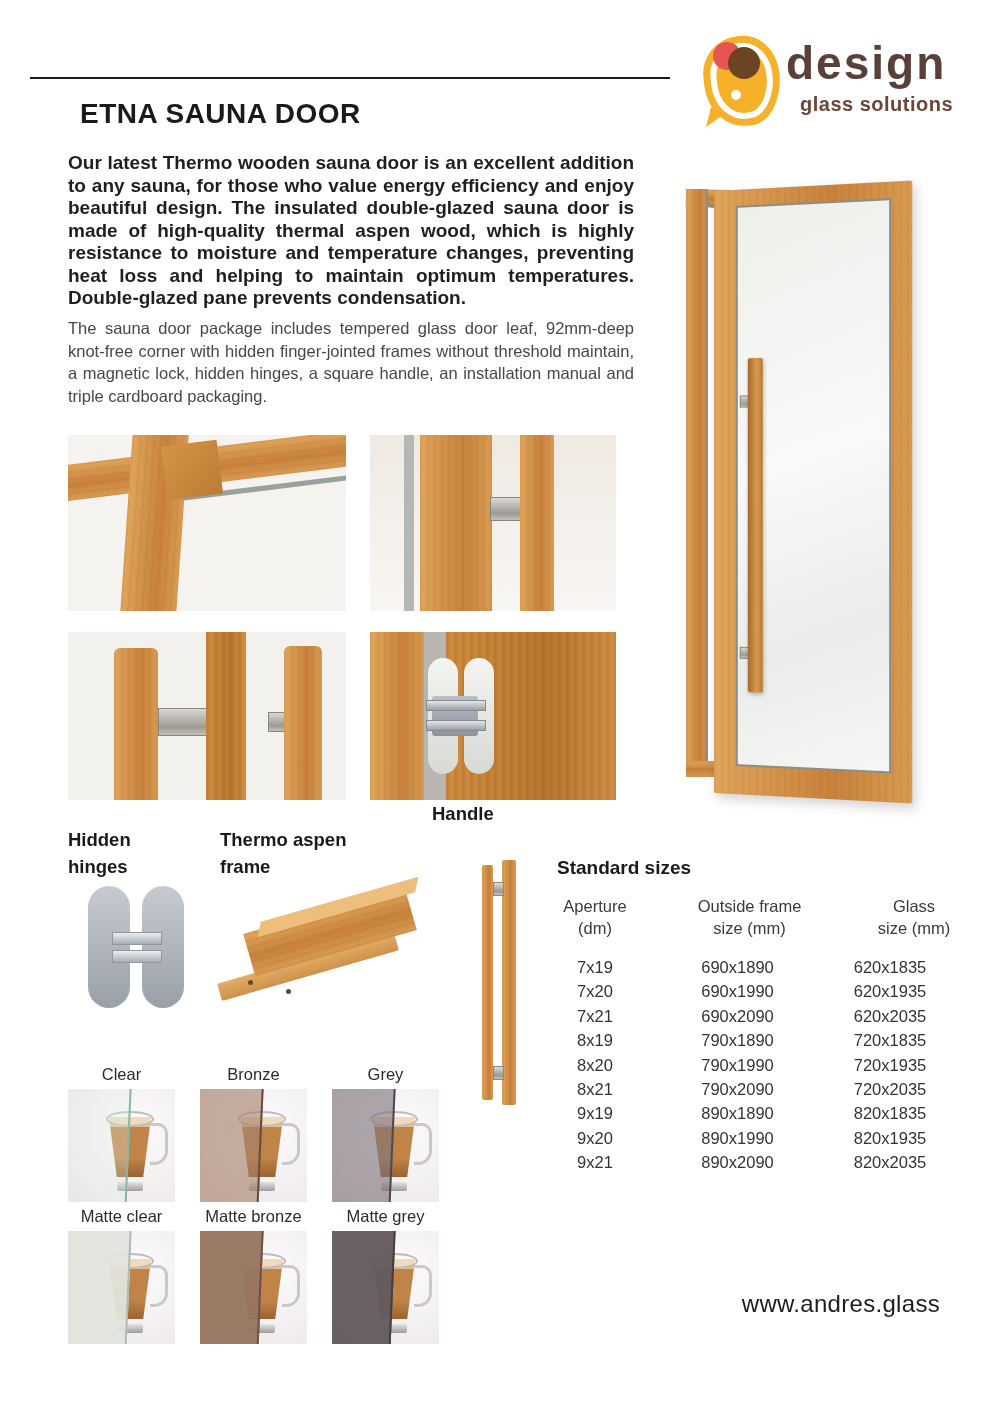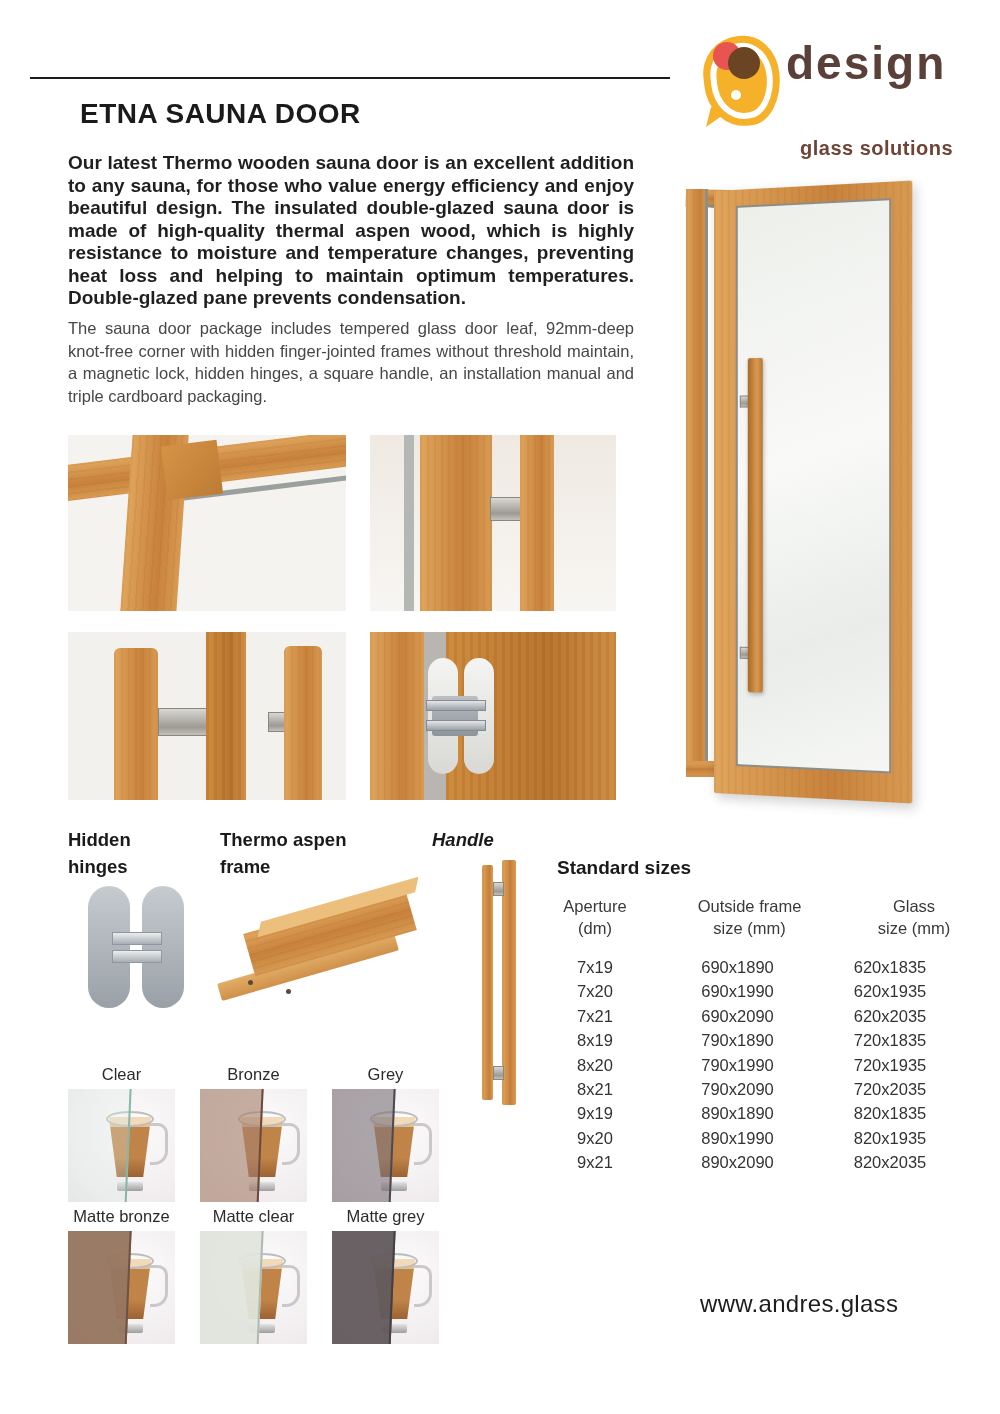--- a/index.html
+++ b/index.html
@@ -13,21 +13,21 @@
   .logo-mark{position:absolute;left:4px;top:6px;width:76px;height:90px;}
   .blob-outer{position:absolute;inset:0;background:#f4b129;border-radius:52% 48% 46% 54%/44% 48% 58% 52%;transform:rotate(-6deg);}
   .blob-mid{position:absolute;inset:7px;background:#ffffff;border-radius:52% 48% 46% 54%/44% 48% 58% 52%;transform:rotate(-6deg);}
   .blob-inner{position:absolute;inset:13px;background:#f4b129;border-radius:52% 48% 46% 54%/44% 48% 58% 52%;transform:rotate(-6deg);}
   .blob-tail{position:absolute;left:2px;bottom:-1px;width:20px;height:20px;background:#f4b129;
              clip-path:polygon(0 100%,100% 30%,25% 0);}
   .dot-red{position:absolute;left:9px;top:6px;width:28px;height:28px;border-radius:50%;background:#e85450;}
   .dot-brown{position:absolute;left:24px;top:11px;width:32px;height:32px;border-radius:50%;background:#6b4423;}
   .dot-white{position:absolute;left:27px;top:54px;width:10px;height:10px;border-radius:50%;background:#ffffff;}
   .logo-word{position:absolute;left:86px;top:10px;font-size:46px;font-weight:700;letter-spacing:2px;color:#5a4038;line-height:1;}
-  .logo-tagline{position:absolute;left:100px;top:64px;font-size:20px;font-weight:700;letter-spacing:.5px;color:#6d4436;line-height:1;margin-top:44px;}
+  .logo-tagline{position:absolute;left:100px;top:64px;font-size:20px;font-weight:700;letter-spacing:.5px;color:#6d4436;line-height:1;}
 
   .page-title{left:80px;top:100px;font-size:28px;font-weight:700;letter-spacing:.5px;color:#1a1a1a;line-height:1;}
 
   .lead{left:68px;top:152px;width:566px;font-size:19px;line-height:22.5px;font-weight:700;color:#1f1f1f;text-align:justify;}
   .body-par{left:68px;top:317px;width:566px;font-size:16.5px;line-height:22.6px;font-weight:400;color:#474747;text-align:justify;}
 
   
   .woodV{background:repeating-linear-gradient(90deg,rgba(140,80,20,.09) 0 2px,rgba(0,0,0,0) 2px 7px),
                     linear-gradient(90deg,#e0a55c,#c8823c 60%,#d89a52);}
   .woodH{background:repeating-linear-gradient(180deg,rgba(140,80,20,.09) 0 2px,rgba(0,0,0,0) 2px 7px),
@@ -80,21 +80,21 @@
         box-shadow:inset 0 0 0 2px #8d8d85;}
   .leaf-handle{position:absolute;left:34px;top:168px;width:15px;height:332px;border-radius:2px;
         background:linear-gradient(90deg,#a96827,#d89a52 60%,#b97730);box-shadow:1px 2px 4px rgba(0,0,0,.25);}
   .standoff{position:absolute;left:26px;width:9px;height:10px;}
   .so-top{top:205px;} .so-bot{top:455px;}
 
   
   .feat-label{font-size:18.5px;font-weight:700;line-height:27px;color:#1a1a1a;}
   .fl-hinges{left:68px;top:826px;width:100px;}
   .fl-frame{left:220px;top:826px;width:160px;}
-  .fl-handle{left:432px;top:826px;width:110px;font-style:italic;}
+  .fl-handle{left:432px;top:800px;width:110px;}
 
   .hinge-img{left:86px;top:886px;width:100px;height:122px;}
   .h-lobe{position:absolute;width:42px;height:122px;border-radius:21px;background:linear-gradient(180deg,#c6cbd0,#99a0a7);}
   .h-bar{position:absolute;left:26px;width:48px;height:11px;background:linear-gradient(180deg,#eceeef,#a8aeb4);border:1px solid #8f969c;}
 
   .frame-img{left:222px;top:884px;width:180px;height:118px;}
   .fp-base{position:absolute;left:-6px;top:74px;width:184px;height:18px;transform:rotate(-16deg);
            background:linear-gradient(180deg,#e2ae68,#cf9049);border-radius:2px;}
   .fp-plank{position:absolute;left:24px;top:26px;width:168px;height:44px;transform:rotate(-16deg);}
   .fp-top{position:absolute;left:34px;top:16px;width:164px;height:14px;transform:rotate(-16deg) skewX(-28deg);background:#ecbf7d;}
@@ -126,21 +126,21 @@
   .cup{position:absolute;left:36px;top:22px;width:62px;height:82px;}
   .cup-rim{position:absolute;left:2px;top:0;width:44px;height:12px;border:2px solid #bdbdbd;border-radius:50%;background:rgba(255,255,255,.4);}
   .cup-body{position:absolute;left:4px;top:6px;width:44px;height:60px;
             clip-path:polygon(2% 0,98% 0,80% 100%,20% 100%);
             background:linear-gradient(180deg,#e9c08b 0 16%,#c08448 16% 68%,#9c6231);}
   .cup-handle{position:absolute;left:46px;top:12px;width:15px;height:36px;border:3px solid #c9c9c9;border-left:none;border-radius:0 10px 14px 0;}
   .cup-base{position:absolute;left:13px;bottom:2px;width:26px;height:9px;border-radius:2px;background:linear-gradient(180deg,#e3e3e3,#9e9e9e);}
   .pane{position:absolute;left:-5px;top:-6px;width:60%;height:114%;transform:rotate(2.5deg);
         border-right:2px solid;border-bottom:1px solid;}
 
-  .website{left:700px;top:1290px;width:240px;text-align:left;font-size:24px;color:#1d1d1d;letter-spacing:.3px;}
+  .website{left:700px;top:1290px;width:240px;text-align:right;font-size:24px;color:#1d1d1d;letter-spacing:.3px;}
 </style>
 </head>
 <body>
 
 <div class="page">
 
   <div class="abs top-rule"></div>
 
   <div class="abs logo">
     <div class="logo-mark">
@@ -329,44 +329,44 @@
             <div class="cup-body"></div>
             <div class="cup-rim"></div>
             <div class="cup-base"></div>
           </div>
           <div class="pane" style="background: rgba(124, 115, 121, 0.62); border-color: rgb(79, 72, 77);"></div>
         </div>
       </div>
     </div>
   <div class="abs tint-row tr2">
       <div class="tint-card">
+        <div class="tint-label">Matte clear</div>
+        <div class="tint-image">
+          <div class="cup">
+            <div class="cup-handle"></div>
+            <div class="cup-body"></div>
+            <div class="cup-rim"></div>
+            <div class="cup-base"></div>
+          </div>
+          <div class="pane" style="background: rgba(224, 228, 221, 0.94); border-color: rgb(174, 187, 176);"></div>
+        </div>
+      </div>
+      <div class="tint-card">
         <div class="tint-label">Matte bronze</div>
         <div class="tint-image">
           <div class="cup">
             <div class="cup-handle"></div>
             <div class="cup-body"></div>
             <div class="cup-rim"></div>
             <div class="cup-base"></div>
           </div>
           <div class="pane" style="background: rgba(150, 118, 96, 0.96); border-color: rgb(110, 82, 66);"></div>
         </div>
       </div>
       <div class="tint-card">
-        <div class="tint-label">Matte clear</div>
-        <div class="tint-image">
-          <div class="cup">
-            <div class="cup-handle"></div>
-            <div class="cup-body"></div>
-            <div class="cup-rim"></div>
-            <div class="cup-base"></div>
-          </div>
-          <div class="pane" style="background: rgba(224, 228, 221, 0.94); border-color: rgb(174, 187, 176);"></div>
-        </div>
-      </div>
-      <div class="tint-card">
         <div class="tint-label">Matte grey</div>
         <div class="tint-image">
           <div class="cup">
             <div class="cup-handle"></div>
             <div class="cup-body"></div>
             <div class="cup-rim"></div>
             <div class="cup-base"></div>
           </div>
           <div class="pane" style="background: rgba(99, 91, 93, 0.96); border-color: rgb(69, 63, 65);"></div>
         </div>

